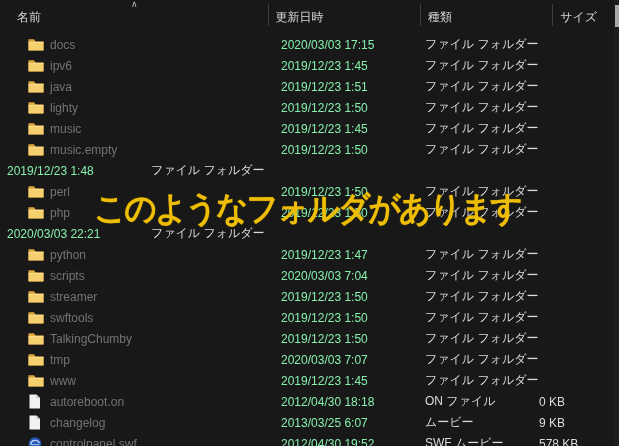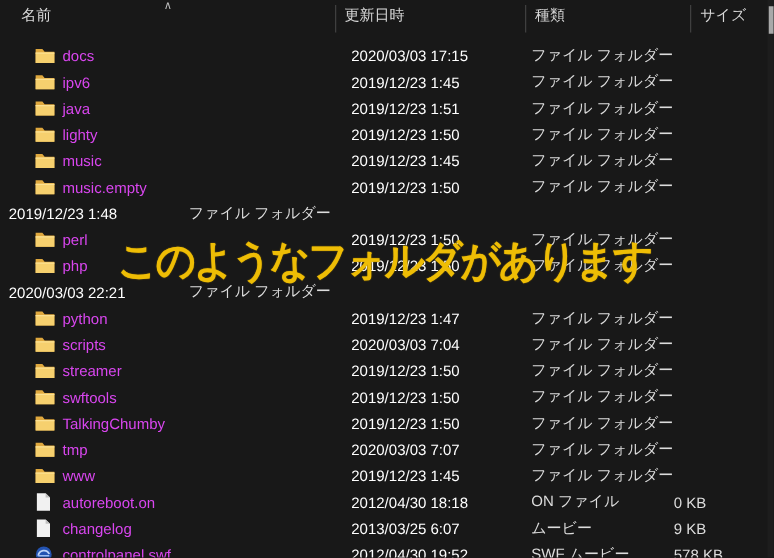--- a/index.html
+++ b/index.html
@@ -14,21 +14,21 @@
 
   
   .header-row {
     position: relative;
     height: 30px;
     display: flex;
     align-items: center;
     color: #d8d8d8;
     font-size: 12px;
   }
-  .hcell { height: 22px; display: flex; align-items: flex-start; font-family: Liberation Mono, monospace; }
+  .hcell { height: 22px; display: flex; align-items: flex-end; font-family: Liberation Mono, monospace; }
   .hcell.sep { border-left: 1px solid #3f3f3f; margin-left: 25px; }
   .h-name { width: 274px; padding-left: 17px; }
   .h-date { width: 144px; padding-left: 7px; }
   .h-type { width: 121px; padding-left: 7px; }
   .h-size { width: 75px;  padding-left: 7px; }
   .sort-chevron {
     position: absolute;
     left: 131px; top: -1px;
     font-size: 9px;
     color: #bdbdbd;
@@ -42,22 +42,22 @@
     display: flex;
     align-items: center;
     font-size: 12px;
   }
   .cell { white-space: nowrap; overflow: hidden; }
   .c-namewrap {
     width: 274px; padding-left: 28px;
     display: flex; align-items: center; gap: 6px;
   }
   .icon-slot { width: 16px; height: 15px; flex: 0 0 16px; display: flex; align-items: center; }
-  .c-name { color: #d946ef; }
-  .c-date { width: 144px; padding-left: 7px; color: #ffffff; }
+  .c-name { color: #737373; }
+  .c-date { width: 144px; padding-left: 7px; color: #86efac; }
   .c-type { width: 121px; padding-left: 7px; color: #dcdcdc; }
   .c-size { width: 75px; padding-right: 7px; text-align: left; color: #dcdcdc; }
 
   
   .overlay-text {
     position: absolute;
     left: 94px; top: 186px;
     font-size: 34px;
     font-weight: bold;
     color: #eebd05;

